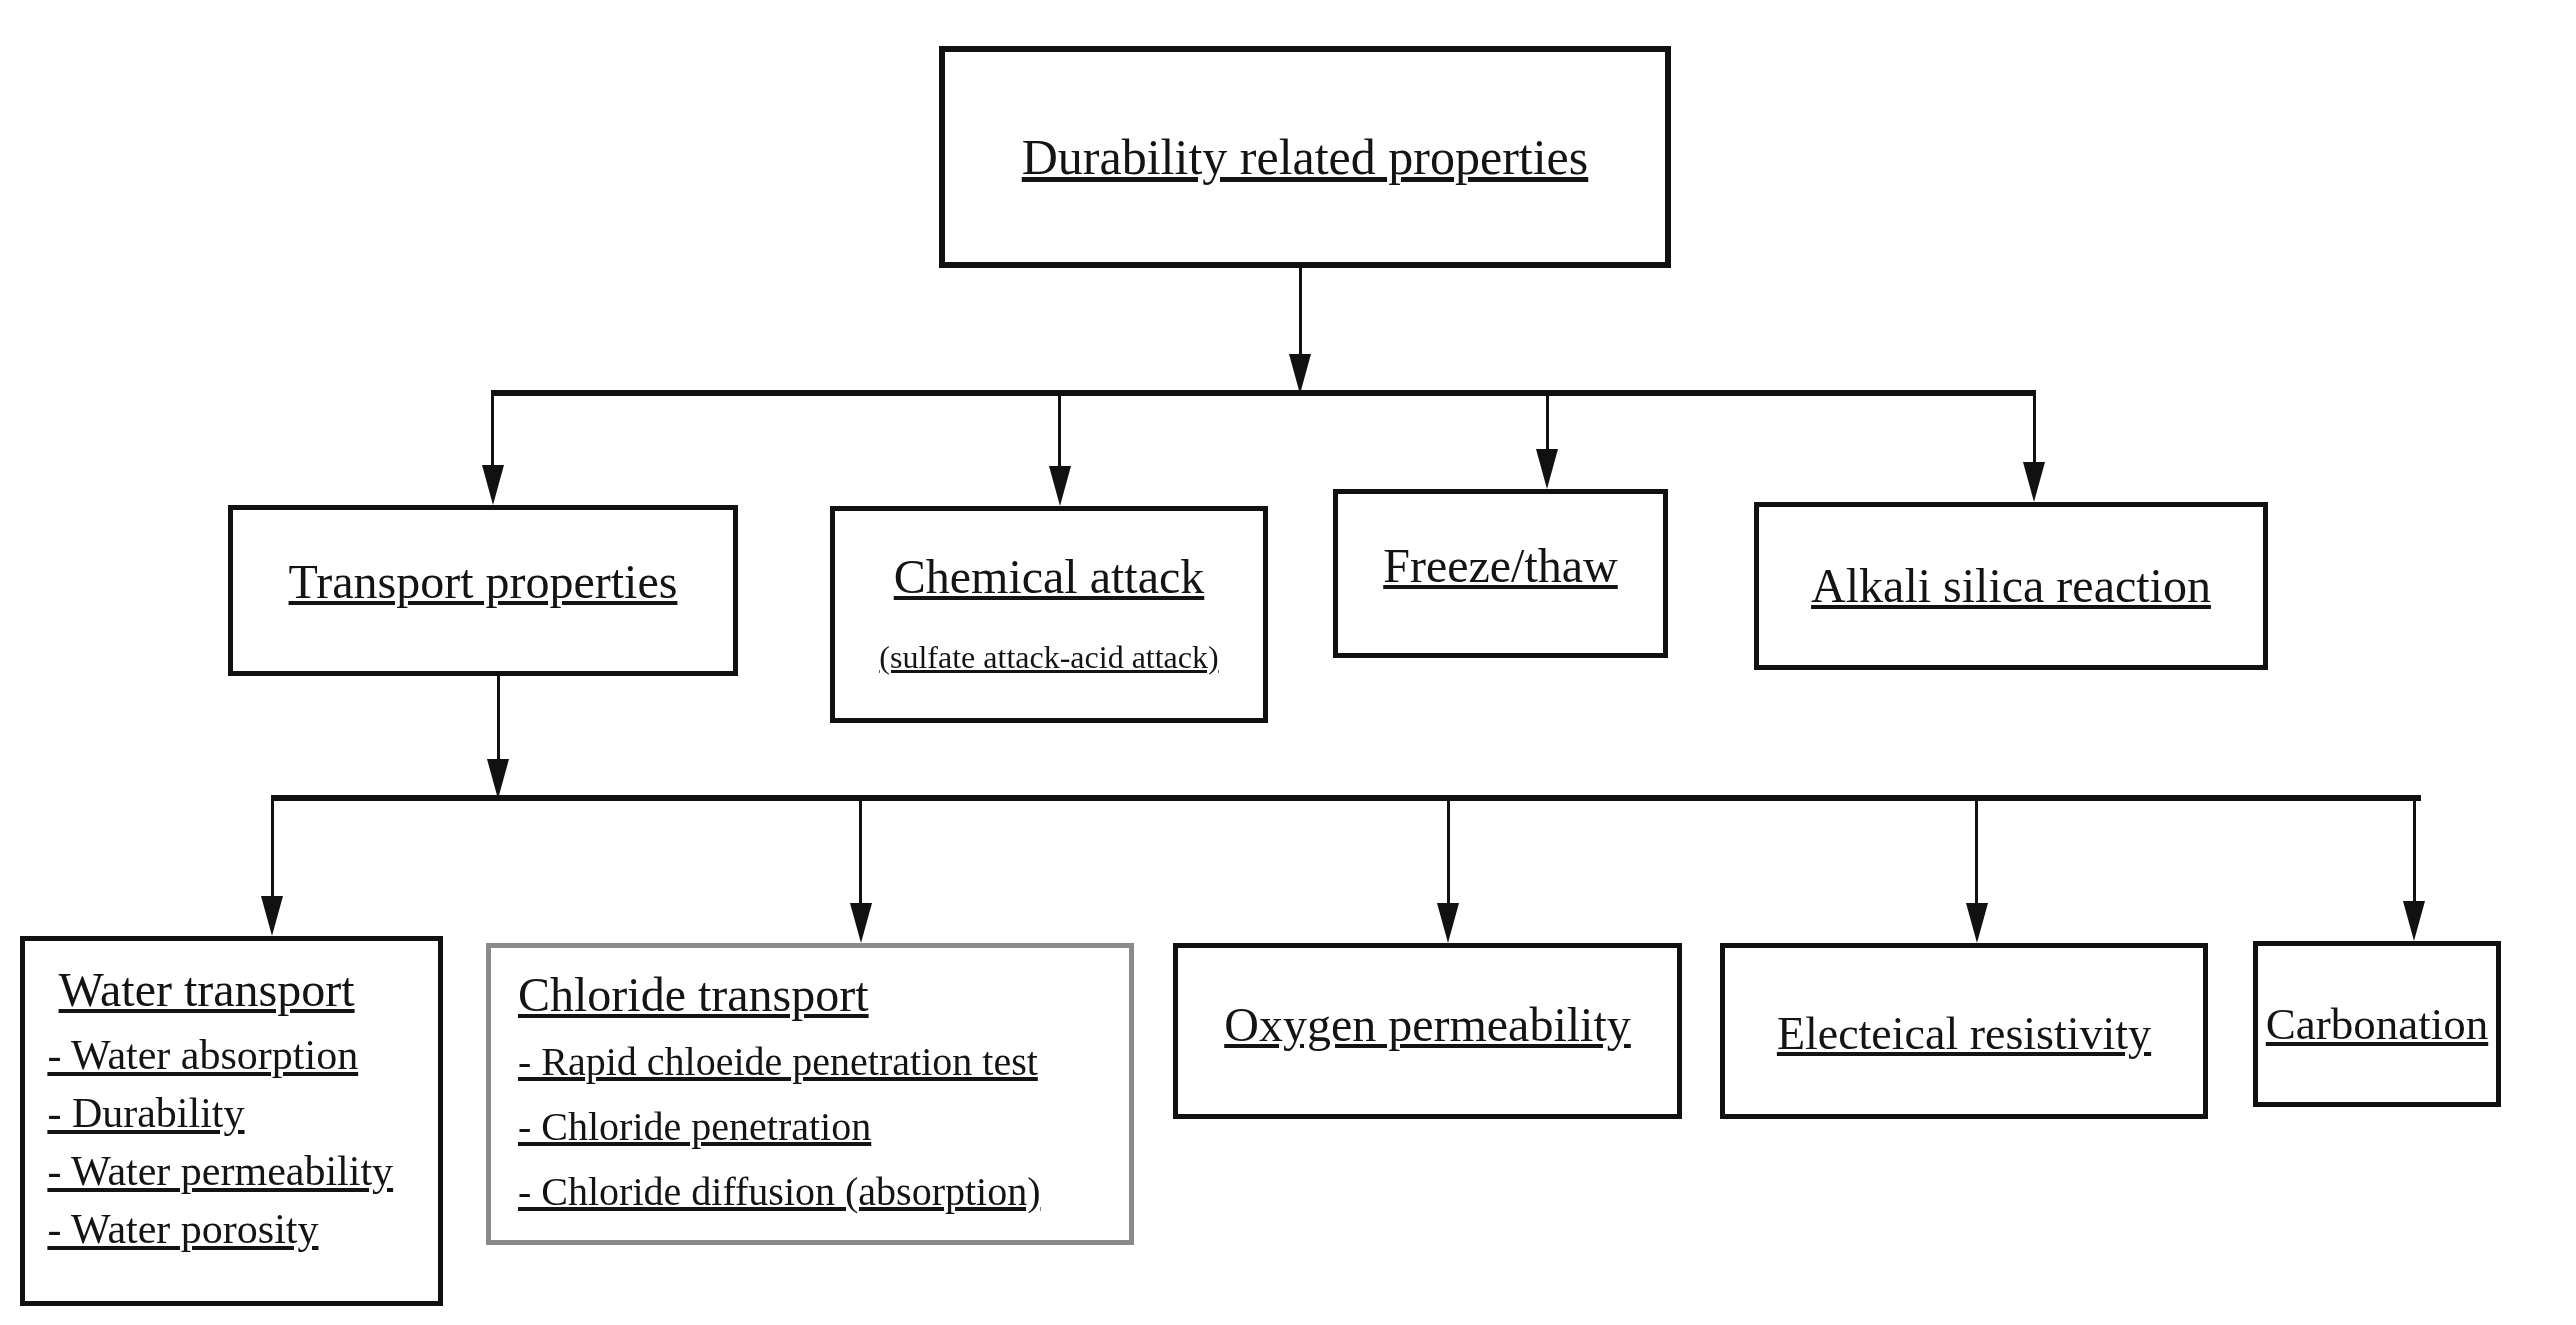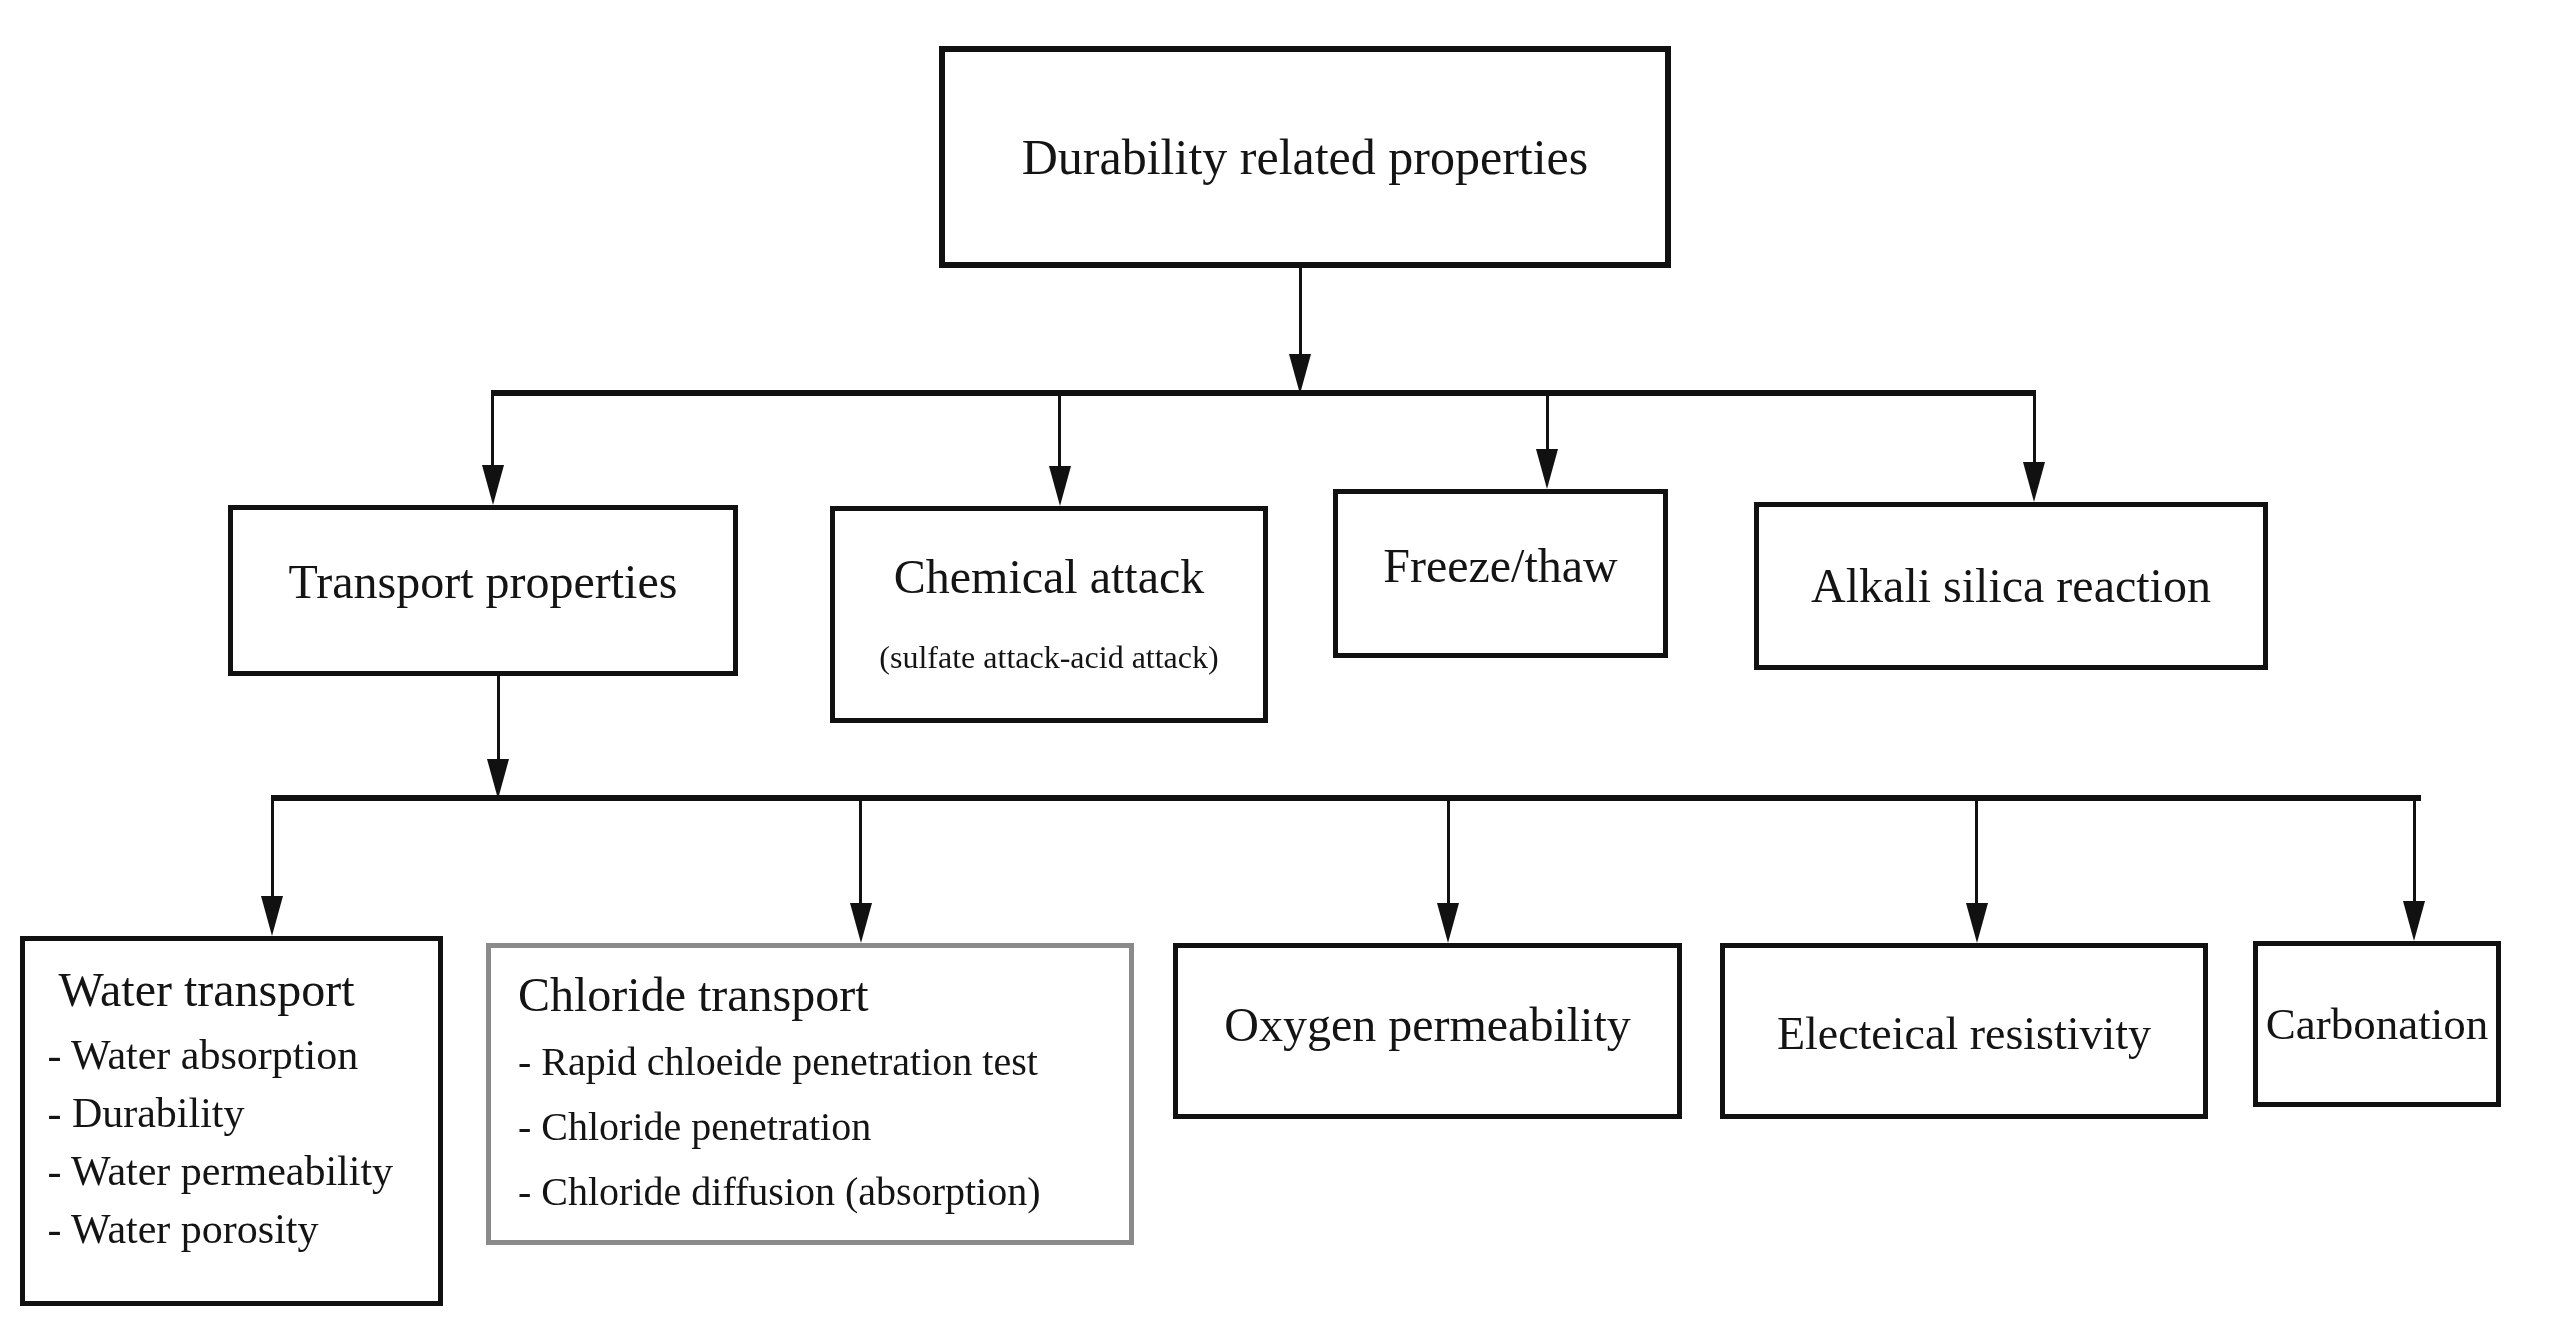--- a/index.html
+++ b/index.html
@@ -20,20 +20,21 @@
   
   .node {
     position: absolute;
     box-sizing: border-box;
     border: 5.6px solid #111111;
     background: #ffffff;
     display: flex;
     align-items: center;
     justify-content: center;
     text-align: center;
+    text-decoration: underline;
   }
   .title { font-size: 48px; line-height: 56px; white-space: nowrap; }
   .item  { font-size: 42px; line-height: 58px; white-space: nowrap; }
 
   #root        { left: 939px; top: 46px;   width: 732px; height: 222px; border-width: 6.4px; }
   #root .title { font-size: 50px; }
 
   #transport   { left: 228px;  top: 505px;  width: 510px; height: 171px; padding-bottom: 17.6px; }
   #chemical    { left: 830px; top: 506px;  width: 438px; height: 217px;
                  flex-direction: column; gap: 34px; padding-bottom: 4px; }

